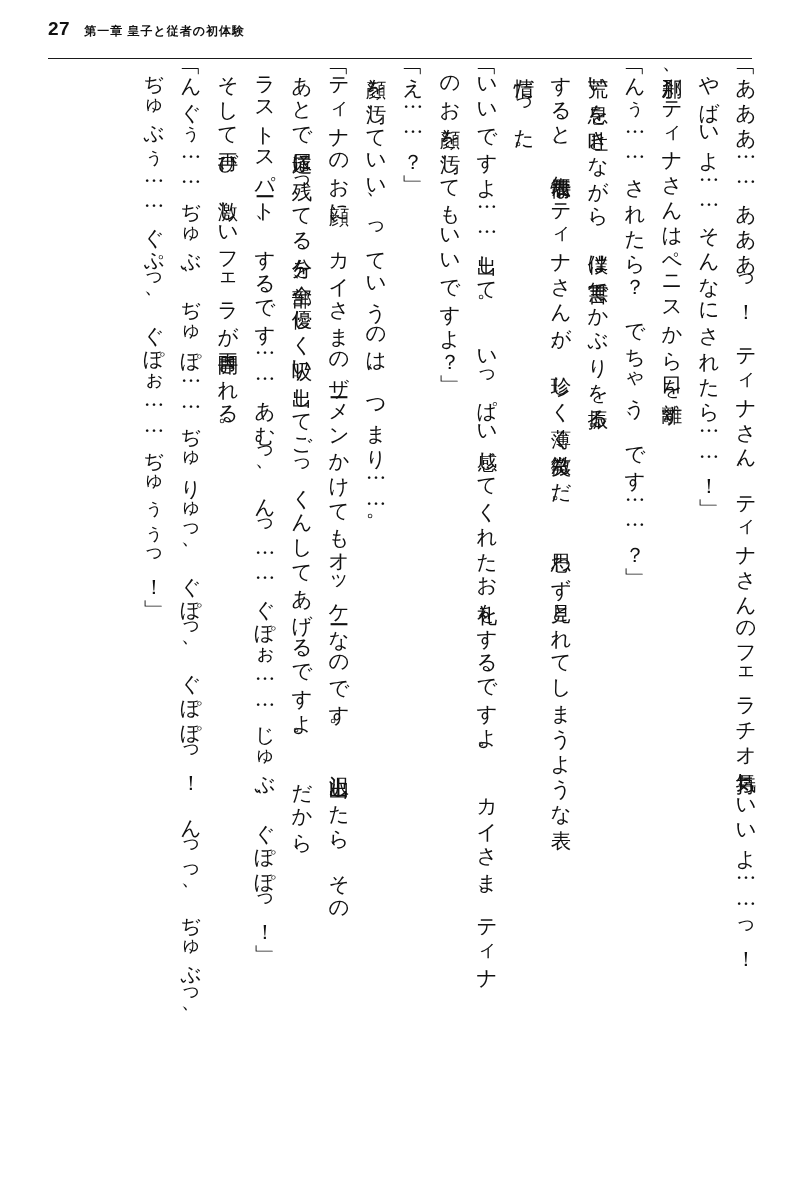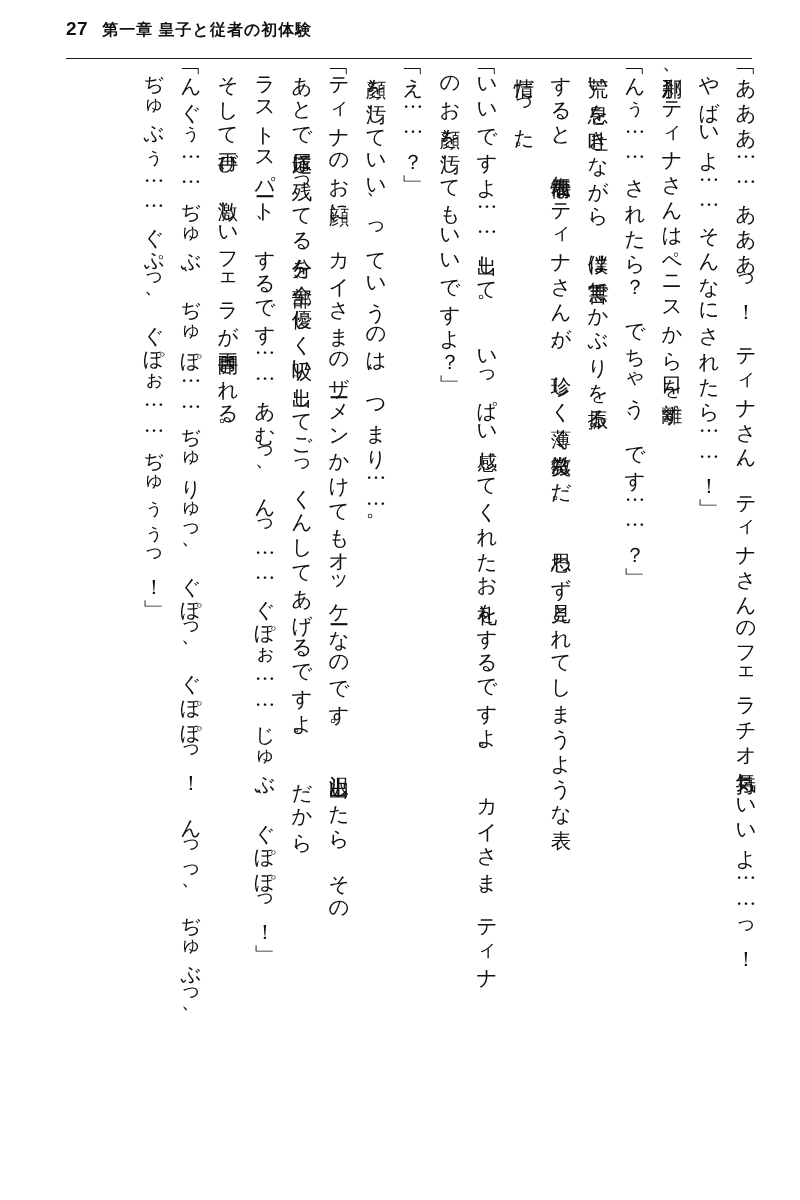--- a/index.html
+++ b/index.html
@@ -26,30 +26,29 @@
     position: absolute;
     top: 18px;
     left: 48px;
     right: 48px;
     height: 34px;
     display: flex;
     align-items: baseline;
     gap: 14px;
     border-bottom: 1.5px solid #1a1a1a;
     padding-bottom: 6px;
-    margin-left: 18px;
   }
   .folio {
     font-size: 19px;
     font-weight: bold;
     letter-spacing: 0.5px;
     font-family: "Liberation Sans", sans-serif;
   }
   .running-title {
-    font-size: 16px;
+    font-size: 12px;
     font-weight: bold;
     letter-spacing: 1px;
     font-family: "Liberation Sans", sans-serif;
   }
   
   .body-area {
     position: absolute;
     top: 62px;
     left: 40px;
     right: 44px;

